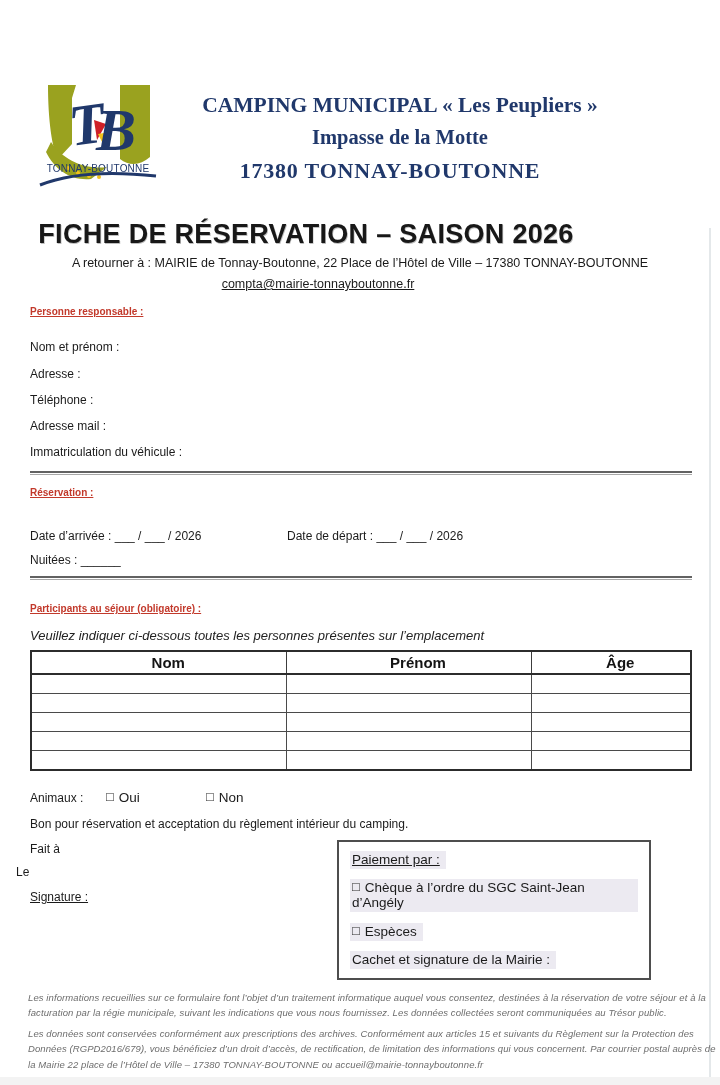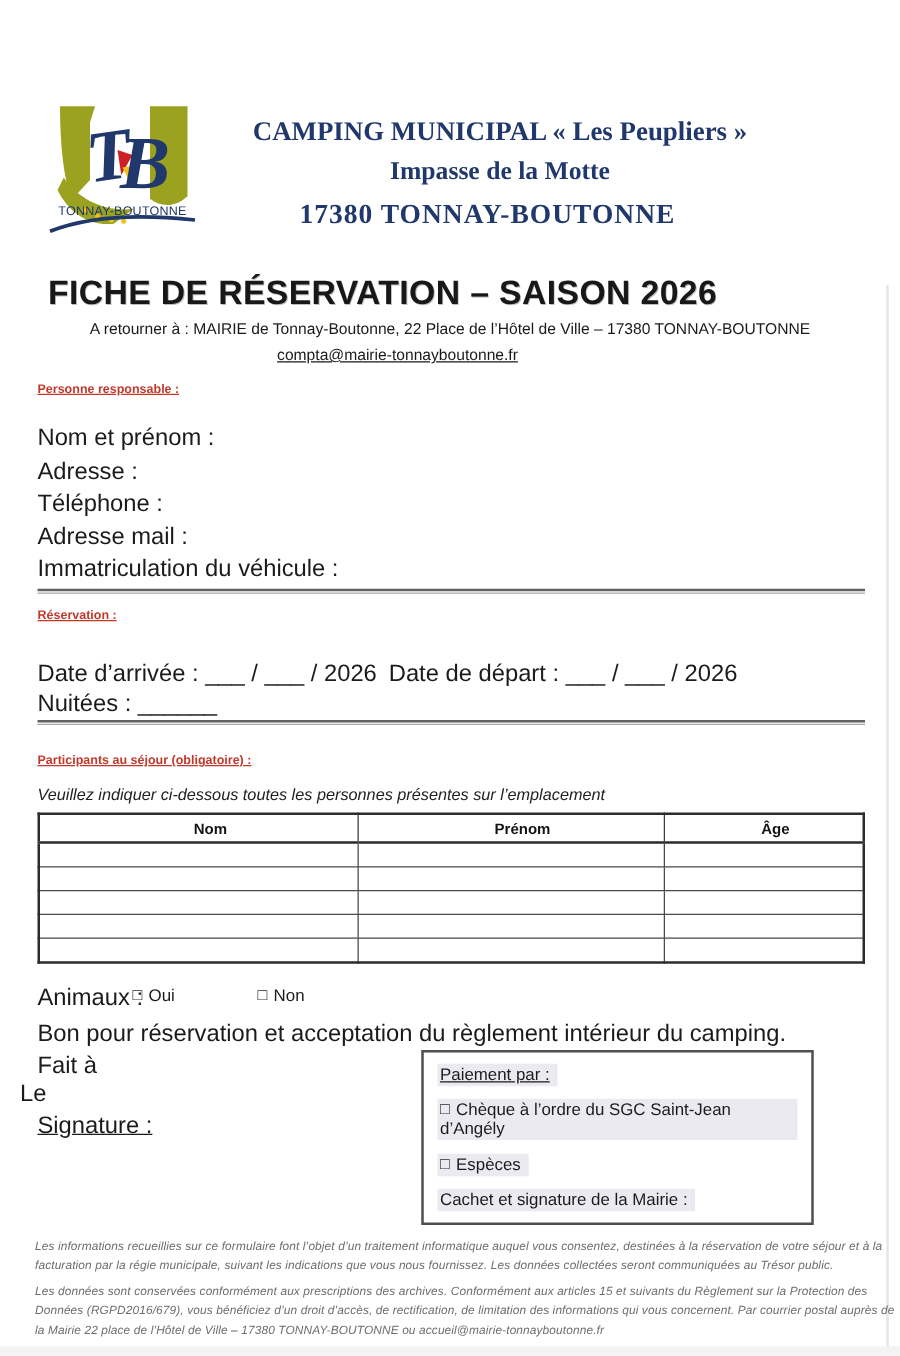--- a/index.html
+++ b/index.html
@@ -10,26 +10,26 @@
   }
   .abs{position:absolute;}
   
   .org-line{font-family:"Liberation Serif",serif;font-weight:bold;color:#20386b;text-align:center;}
   .page-title{font-weight:bold;font-size:27px;color:#181818;text-align:center;letter-spacing:.3px;
     text-shadow:.7px .7px 0 rgba(110,110,110,.45);}
   .return-line{font-size:12.5px;color:#1a1a1a;text-align:center;}
   .email{font-size:12.5px;color:#1a1a1a;text-align:center;text-decoration:underline;}
   
   .red-head{color:#c2392b;font-weight:bold;font-size:10px;text-decoration:underline;text-decoration-color:#c2392b;}
-  .field{font-size:19px;color:#1b1b1b;}
+  .field{font-size:12px;color:#1b1b1b;}
   .divider{left:30px;width:662px;height:1px;border-top:2px solid #626262;border-bottom:1px solid #a8a8a8;background:#fff;}
   .note{font-size:13px;font-style:italic;color:#222;}
   
   table.participants{border-collapse:collapse;border:2px solid #2c2c2c;width:660px;table-layout:fixed;}
-  table.participants th{border:1px solid #3c3c3c;border-bottom:2px solid #2c2c2c;font-size:12px;font-weight:bold;
+  table.participants th{border:1px solid #3c3c3c;border-bottom:2px solid #2c2c2c;font-size:15px;font-weight:bold;
     height:19px;text-align:center;color:#141414;padding-left:20px;}
   table.participants td{border:1px solid #4a4a4a;height:16px;}
   
   .cb{display:inline-block;font-size:13px;color:#2a2a2a;margin-right:5px;transform:translateY(-1px);}
   .opt{font-size:13.5px;color:#1b1b1b;}
   
   .paybox{left:337px;top:840px;width:314px;height:140px;border:2px solid #4e4e4e;background:#fff;box-sizing:border-box;
     padding:9px 11px;display:flex;flex-direction:column;justify-content:space-between;}
   .payline{font-size:13.5px;color:#1b1b1b;}
   .hl{background:#eceaf1;padding:1px 6px 2px 2px;display:inline-block;}
@@ -78,21 +78,21 @@
 <div class="abs field" style="left:30px;top:340px;">Nom et prénom :</div>
 <div class="abs field" style="left:30px;top:367px;">Adresse :</div>
 <div class="abs field" style="left:30px;top:393px;">Téléphone :</div>
 <div class="abs field" style="left:30px;top:419px;">Adresse mail :</div>
 <div class="abs field" style="left:30px;top:445px;">Immatriculation du véhicule :</div>
 
 <div class="abs divider" style="top:471px;"></div>
 
 <div class="abs red-head" style="left:30px;top:487px;">Réservation :</div>
 <div class="abs field" style="left:30px;top:529px;">Date d’arrivée : ___ / ___ / 2026</div>
-<div class="abs field" style="left:287px;top:529px;margin-left:24px;">Date de départ : ___ / ___ / 2026</div>
+<div class="abs field" style="left:287px;top:529px;">Date de départ : ___ / ___ / 2026</div>
 <div class="abs field" style="left:30px;top:553px;">Nuitées : ______</div>
 
 <div class="abs divider" style="top:576px;"></div>
 
 <div class="abs red-head" style="left:30px;top:603px;">Participants au séjour (obligatoire) :</div>
 <div class="abs note" style="left:30px;top:628px;">Veuillez indiquer ci-dessous toutes les personnes présentes sur l’emplacement</div>
 
 <div class="abs" style="left:30px;top:650px;">
   <table class="participants">
     <colgroup>

